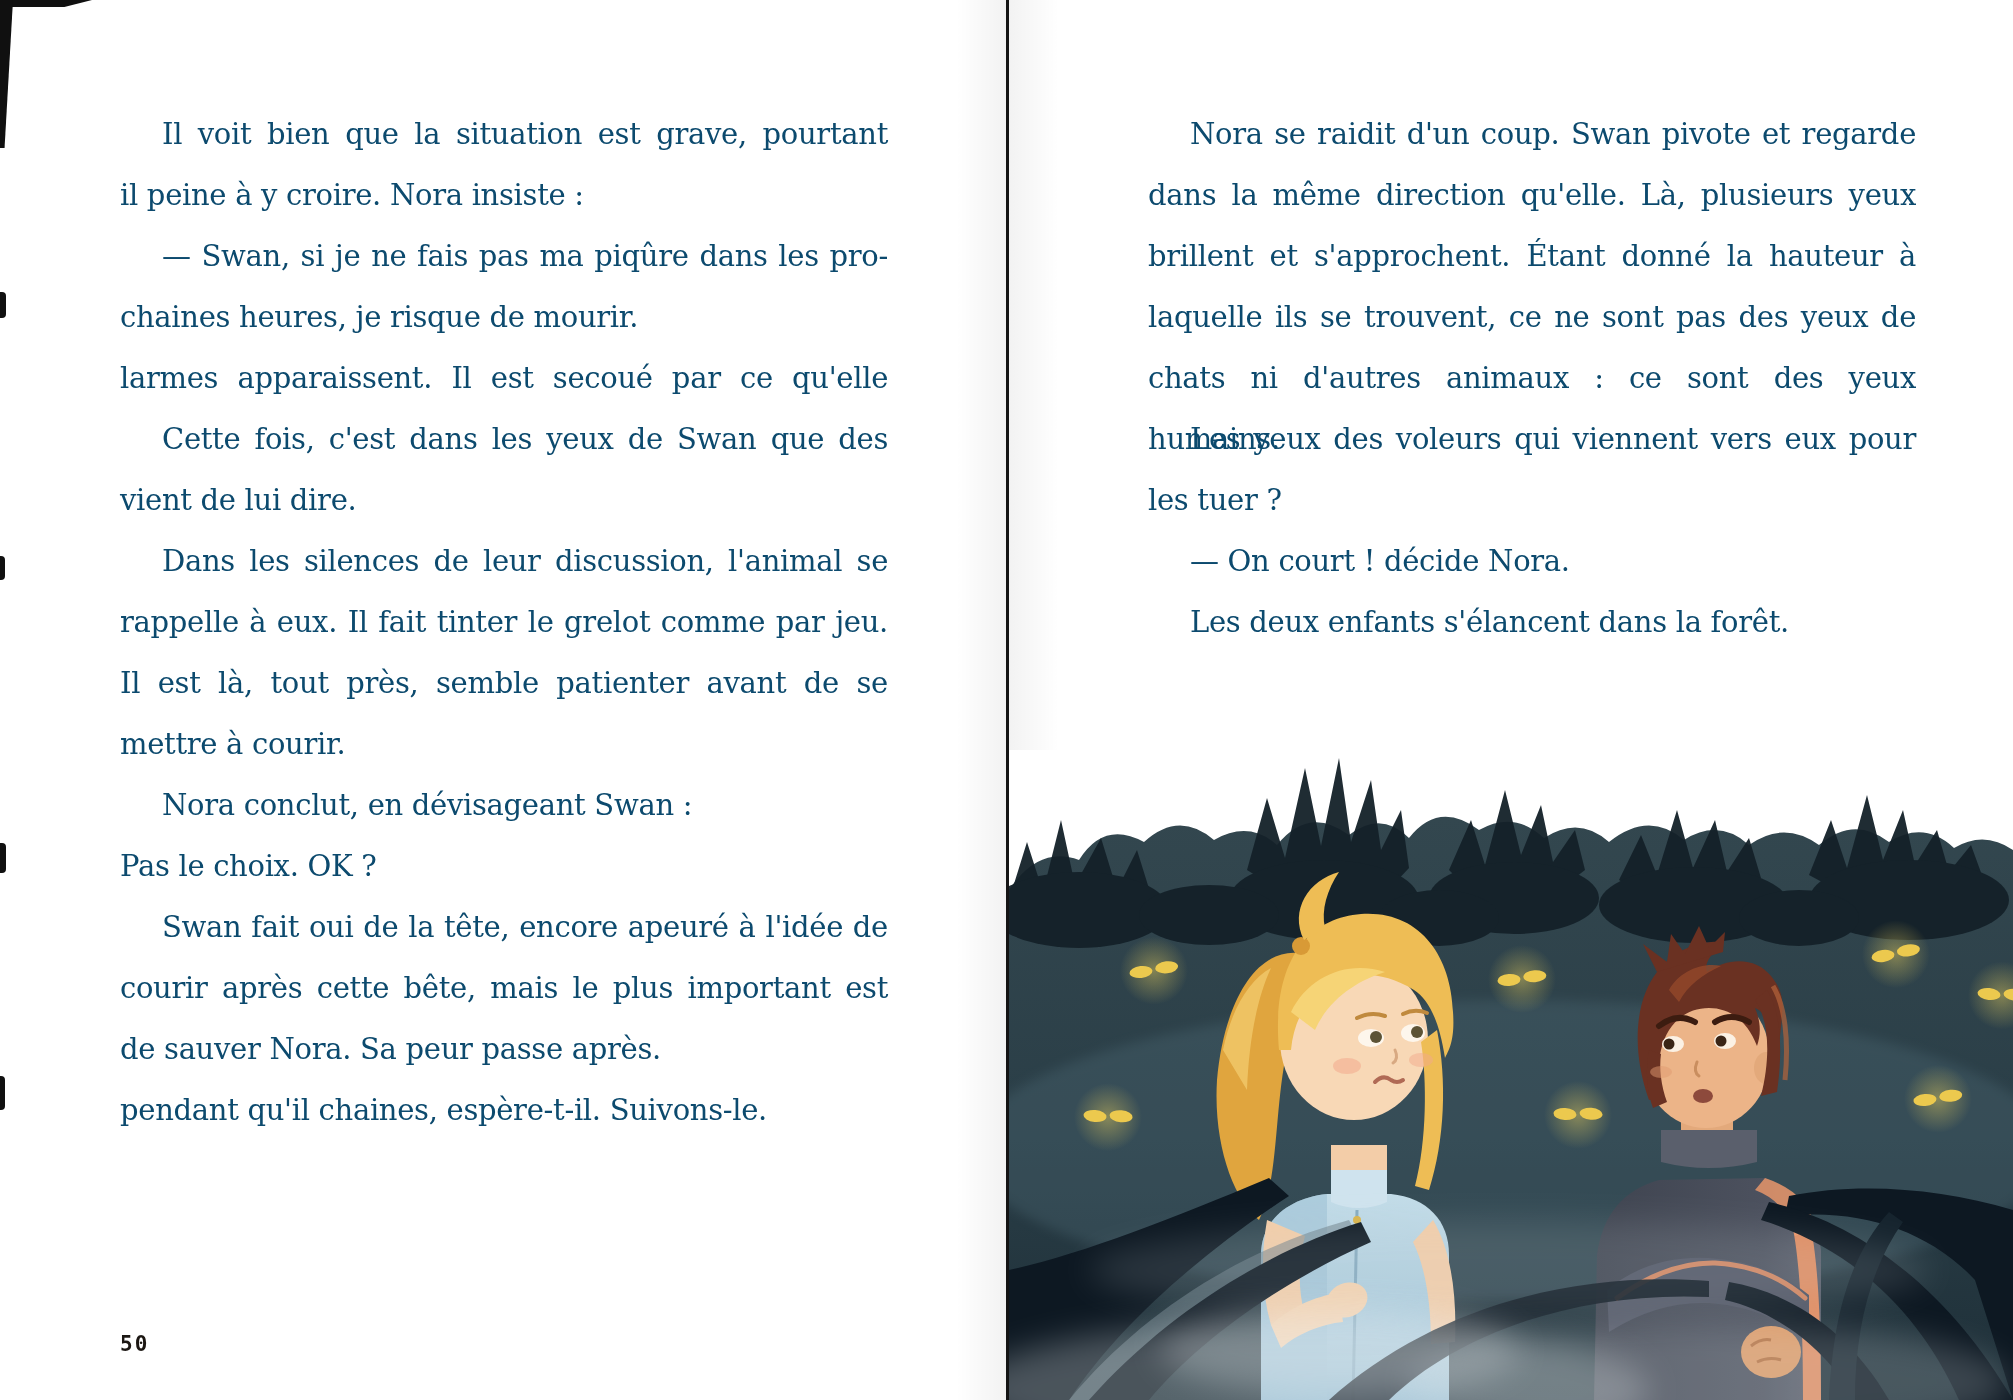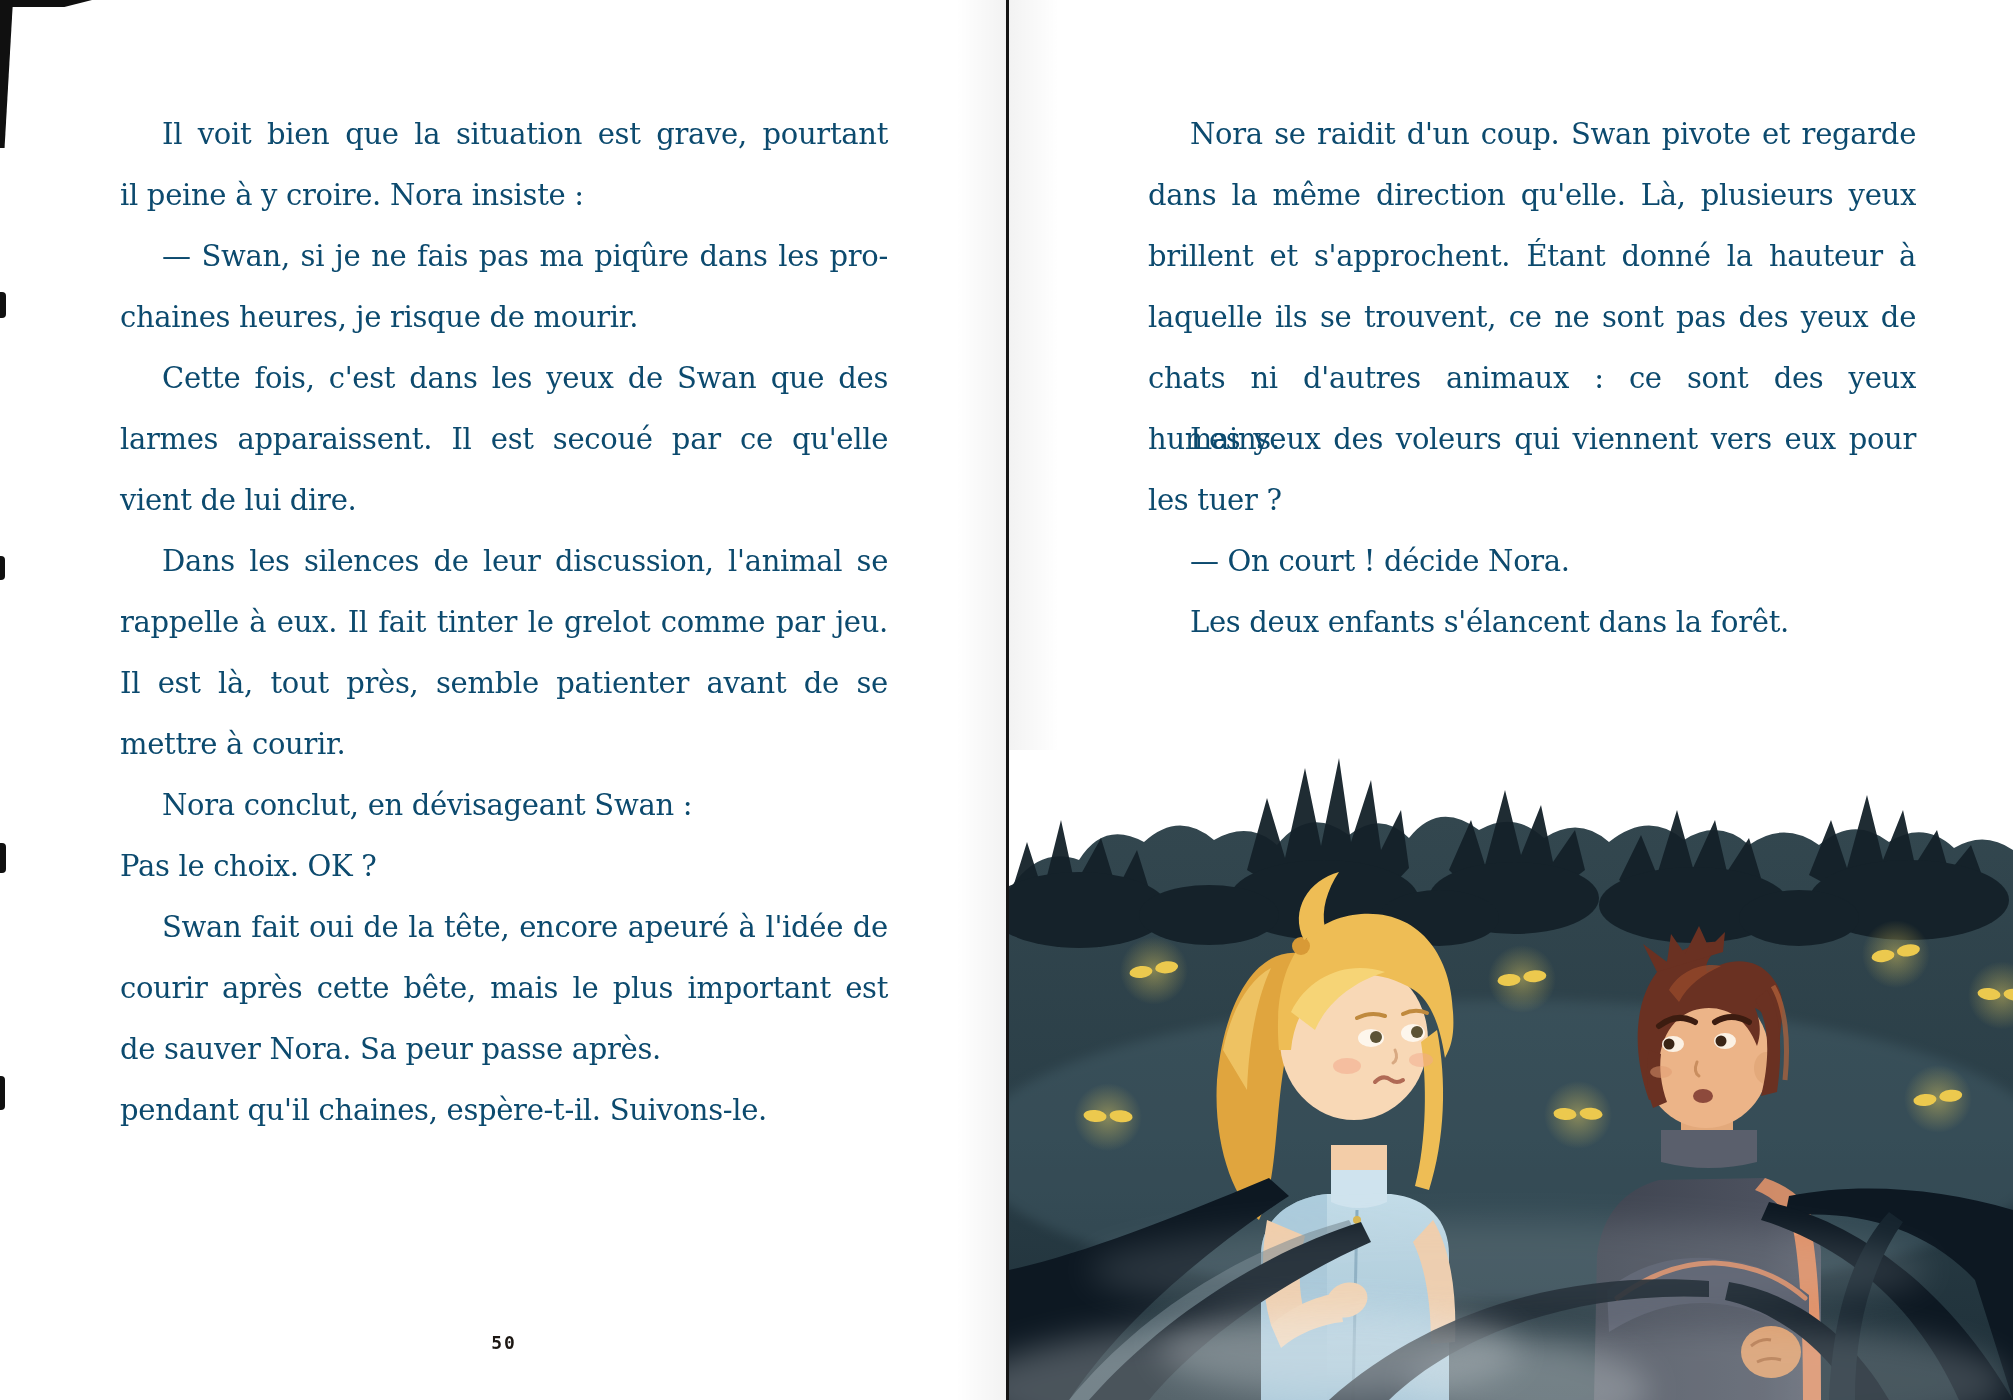--- a/index.html
+++ b/index.html
@@ -10,23 +10,23 @@
   .page-text{
     position:absolute;top:104px;width:768px;color:#0c4a6e;
     font-size:29px;line-height:61px;letter-spacing:-0.3px;
   }
   #left-text{left:120px;}
   #right-text{left:1148px;}
   .line{height:61px;white-space:nowrap;}
   .line.just{text-align:justify;text-align-last:justify;white-space:normal;}
   .line.indent{text-indent:42px;}
   .page-number{
-    position:absolute;left:120px;top:1332px;width:768px;text-align:center;
+    position:absolute;left:120px;top:1332px;width:768px;text-align:left;
     font-family:"DejaVu Sans Mono", monospace;font-weight:bold;
-    font-size:18px;color:#1c1713;letter-spacing:2px;
+    font-size:21px;color:#1c1713;letter-spacing:2px;
   }
   .divider{position:absolute;left:1006px;top:0;width:3px;height:1400px;background:#141414;}
   .gutter-shade-left{position:absolute;left:956px;top:0;width:50px;height:1400px;
     background:linear-gradient(to right, rgba(0,0,0,0), rgba(0,0,0,0.05));}
   .gutter-shade-right{position:absolute;left:1009px;top:0;width:50px;height:750px;
     background:linear-gradient(to left, rgba(0,0,0,0), rgba(0,0,0,0.05));}
   .illustration{position:absolute;left:1009px;top:750px;width:1004px;height:650px;}
   .artifact{position:absolute;background:#101010;}
   #artifact-corner-top{left:0;top:0;width:92px;height:7px;
     clip-path:polygon(0 0,100% 0,70% 100%,0 100%);}
@@ -51,22 +51,22 @@
 <div class="gutter-shade-left"></div>
 <div class="gutter-shade-right"></div>
 <div class="divider"></div>
 
 <div class="page-text" id="left-text">
   <div id="left-lines">
       <div class="line indent just">Il voit bien que la situation est grave, pourtant</div>
       <div class="line">il peine à y croire. Nora insiste :</div>
       <div class="line indent just">— Swan, si je ne fais pas ma piqûre dans les pro-</div>
       <div class="line">chaines heures, je risque de mourir.</div>
+      <div class="line just">larmes apparaissent. Il est secoué par ce qu'elle</div>
       <div class="line indent just">Cette fois, c'est dans les yeux de Swan que des</div>
-      <div class="line just">larmes apparaissent. Il est secoué par ce qu'elle</div>
       <div class="line">vient de lui dire.</div>
       <div class="line indent just">Dans les silences de leur discussion, l'animal se</div>
       <div class="line just">rappelle à eux. Il fait tinter le grelot comme par jeu.</div>
       <div class="line just">Il est là, tout près, semble patienter avant de se</div>
       <div class="line">mettre à courir.</div>
       <div class="line indent">Nora conclut, en dévisageant Swan :</div>
       <div class="line">Pas le choix. OK ?</div>
       <div class="line indent just">Swan fait oui de la tête, encore apeuré à l'idée de</div>
       <div class="line just">courir après cette bête, mais le plus important est</div>
       <div class="line">de sauver Nora. Sa peur passe après.</div>

